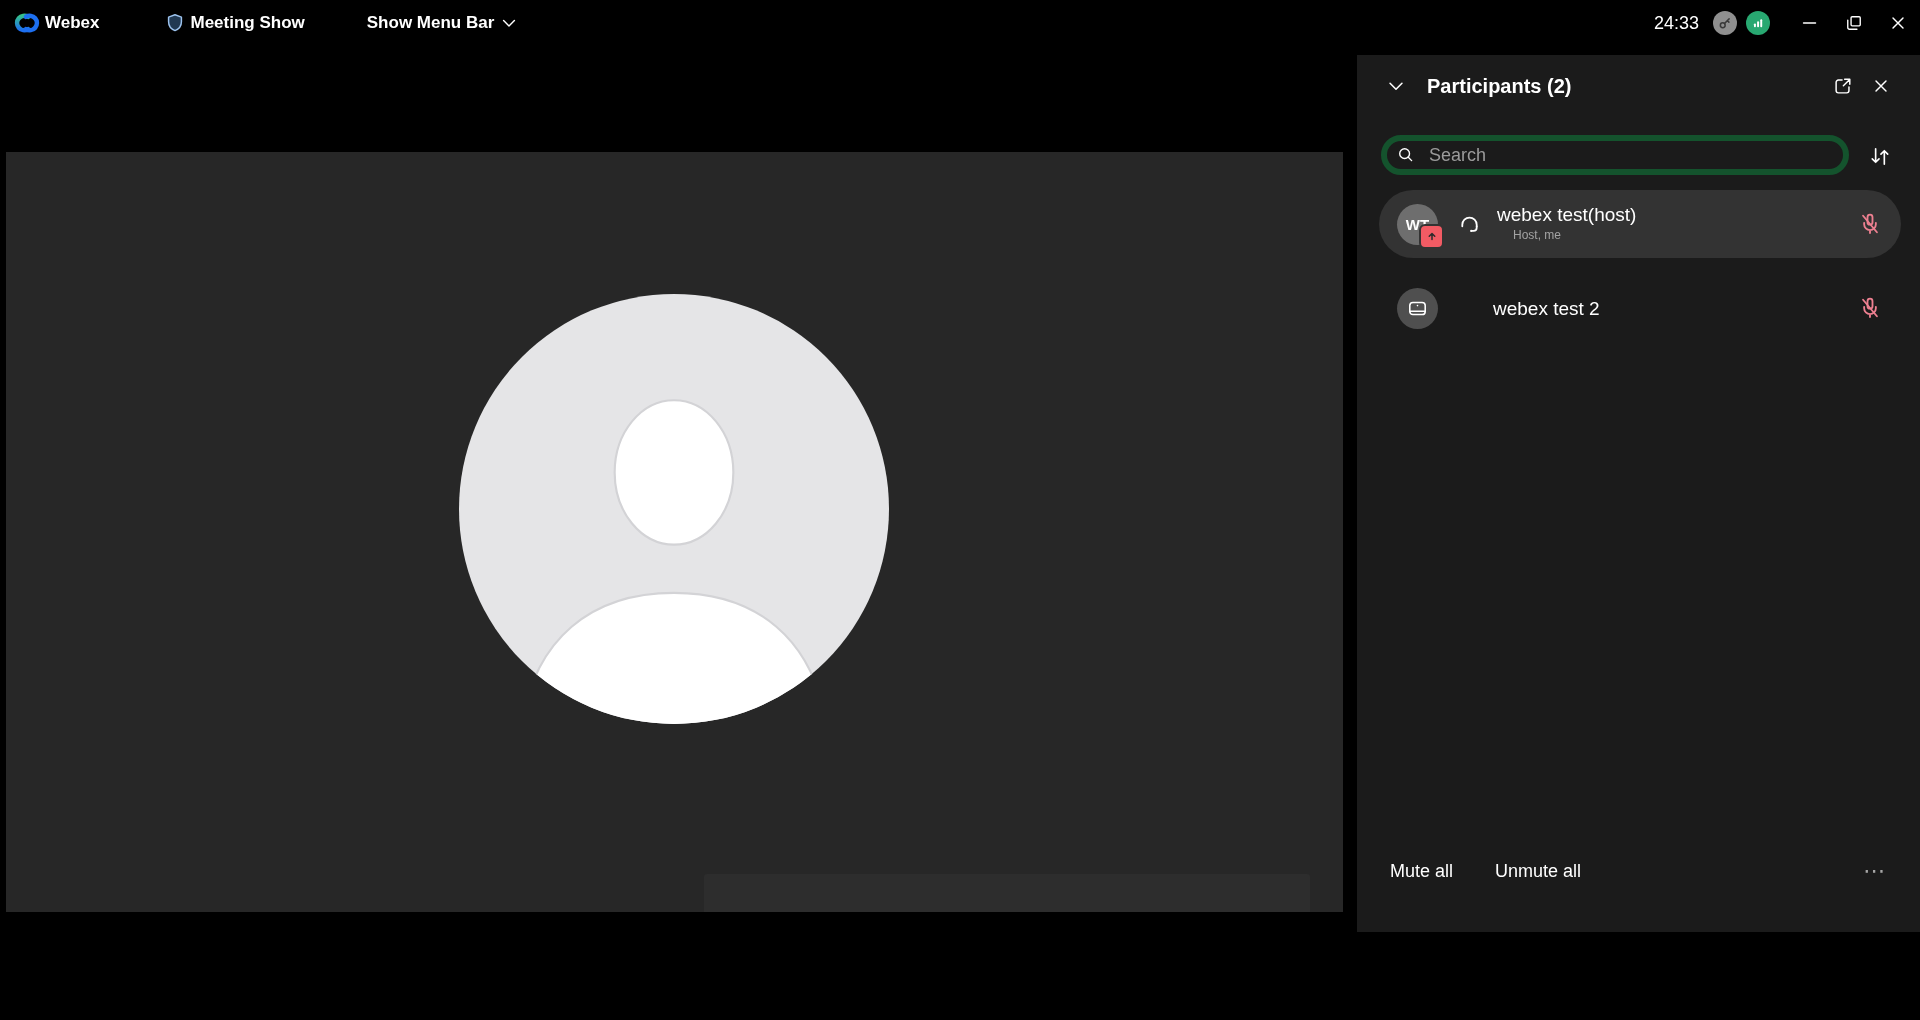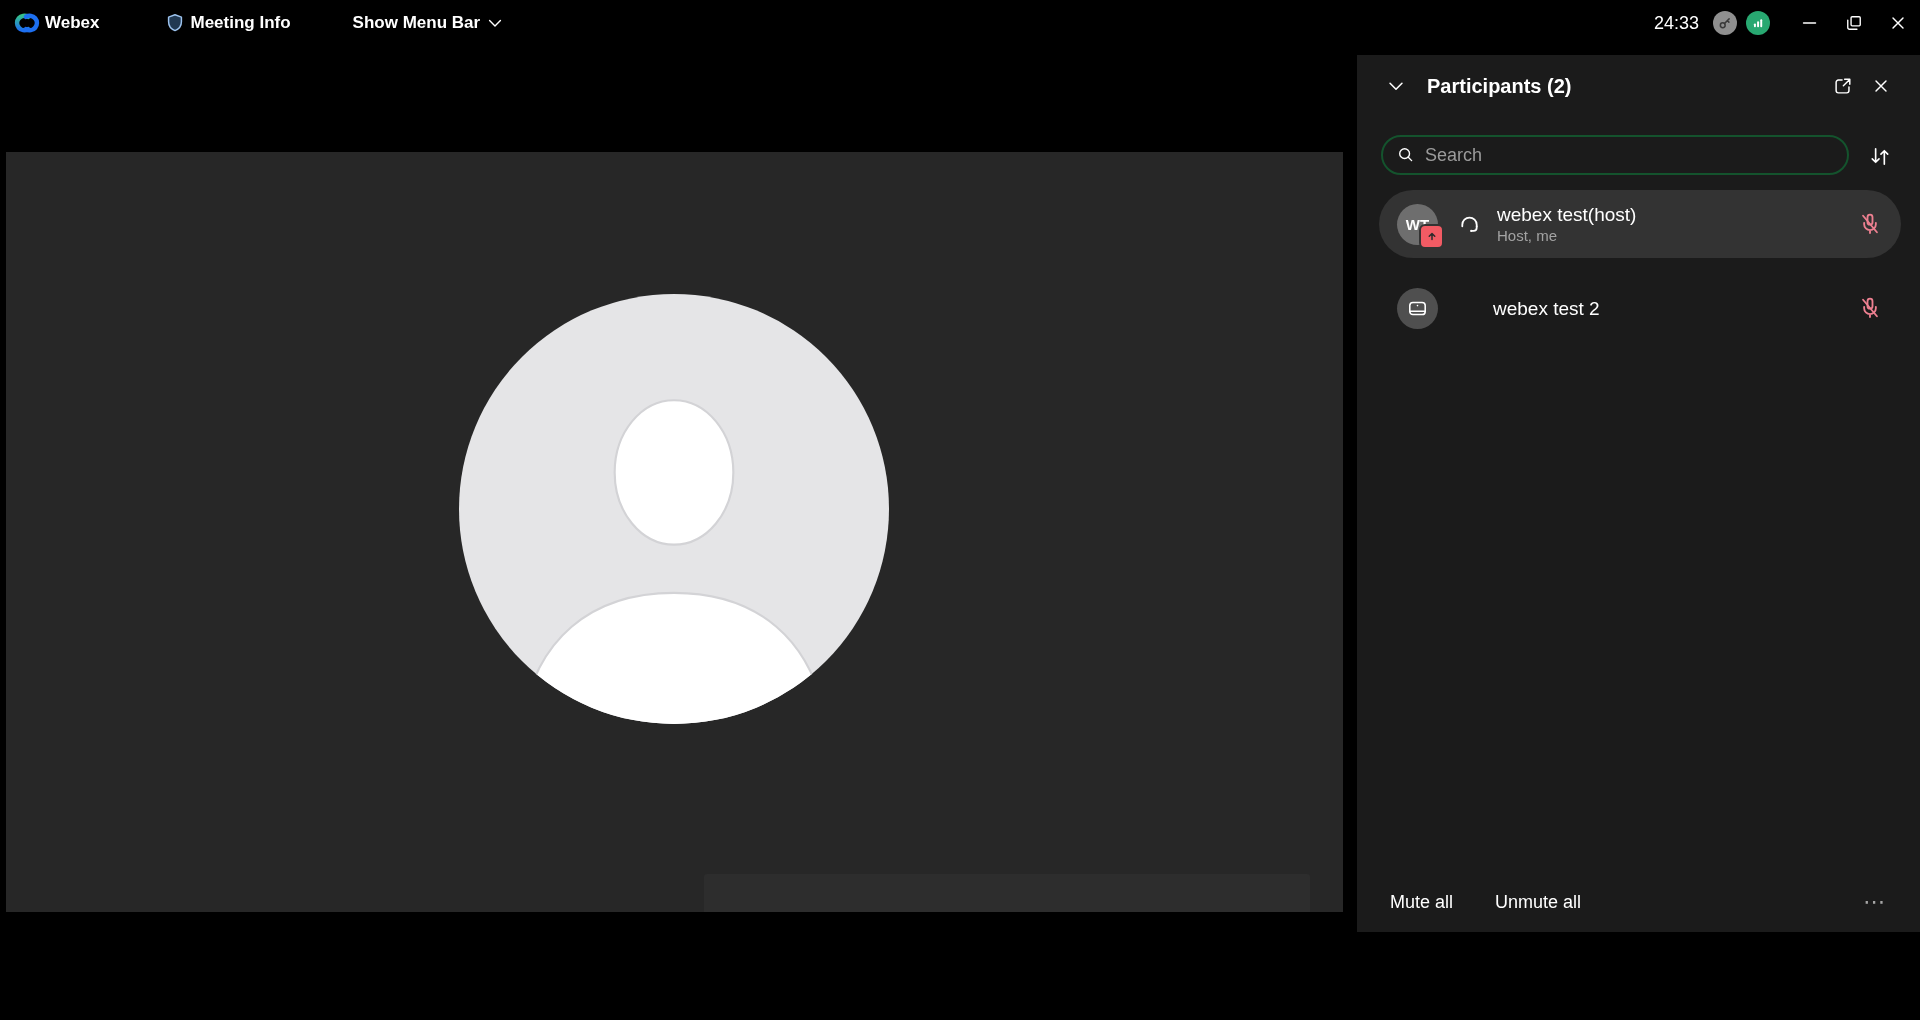--- a/index.html
+++ b/index.html
@@ -21,39 +21,39 @@
   
   #stage{left:6px;top:152px;width:1337px;height:760px;background:#272727;}
   #stage-strip{left:698px;top:722px;width:606px;height:38px;background:#2d2d2d;border-radius:3px 3px 0 0;}
 
   
   #panel{left:1357px;top:55px;width:563px;height:877px;background:#1b1b1b;}
   #panel-header{left:0;top:0;width:563px;height:62px;display:flex;align-items:center;padding:16px 20px;box-sizing:border-box;}
   #panel-title{font-size:20px;font-weight:700;margin-left:12px;}
   .hdr-btn{width:38px;height:34px;display:flex;align-items:center;justify-content:center;border-radius:7px;}
   #search-wrap{left:24px;top:80px;width:468px;height:40px;}
-  #search-input{width:100%;height:100%;box-sizing:border-box;background:transparent;border:2px solid #14532d;
+  #search-input{width:100%;height:100%;box-sizing:border-box;background:transparent;border:6px solid #14532d;
       border-radius:20px;color:#fff;font-size:18px;padding:0 14px 0 42px;outline:none;
       font-family:"Liberation Sans","DejaVu Sans",sans-serif;}
   #search-input::placeholder{color:#9b9b9b;}
   #search-icon{left:14px;top:9px;}
   #sort-btn{left:502px;top:84px;width:40px;height:34px;display:flex;align-items:center;justify-content:center;}
 
   .prow{left:22px;width:522px;display:flex;align-items:center;box-sizing:border-box;padding:0 18px;}
   #prow-0{top:135px;height:68px;background:#333333;border-radius:34px;}
   #prow-1{top:222px;height:62px;border-radius:31px;}
   .pav{width:41px;height:41px;border-radius:50%;display:flex;align-items:center;justify-content:center;
        font-size:15px;font-weight:600;flex:0 0 auto;position:relative;}
   .pname{font-size:19px;line-height:23px;}
-  .psub{font-size:15px;color:#a3a3a3;line-height:19px;}
+  .psub{font-size:12px;color:#a3a3a3;line-height:19px;margin-left:16px;}
   .row-mic{margin-left:auto;}
   #share-badge{position:absolute;right:-6px;bottom:-4px;width:21px;height:21px;border-radius:6px;
        background:#f25b64;border:2px solid #333;display:flex;align-items:center;justify-content:center;}
 
-  #panel-footer{left:0;top:825px;width:563px;height:44px;display:flex;align-items:center;padding:0 33px;box-sizing:border-box;}
+  #panel-footer{left:0;top:794px;width:563px;height:44px;display:flex;align-items:center;padding:0 33px;box-sizing:border-box;}
   .pf-btn{font-size:18px;color:#fff;margin-right:42px;}
   #panel-more{margin-left:auto;color:#a6a6a6;font-size:22px;letter-spacing:2px;}
 
   
   #bottombar{left:0;top:932px;width:1920px;height:88px;background:#000;}
   .pink{stroke:#ee8091;}
 </style>
 </head>
 <body>
 
@@ -73,21 +73,21 @@
     </span>
     <span>Webex</span>
   </div>
 
   <div class="tb-item" style="margin-left:64px;">
     <span>
       <svg width="22" height="22" viewBox="0 0 24 24">
         <path d="M12 3l7 2.6v5.1c0 4.5-3 8.1-7 9.6-4-1.5-7-5.1-7-9.6V5.6L12 3Z" fill="#4a7fb5" fill-opacity="0.45" stroke="#9cc3ee" stroke-width="1.6" stroke-linejoin="round"></path>
       </svg>
     </span>
-    <span>Meeting Info</span>
+    <span>Meeting Show</span>
   </div>
 
   <div class="tb-item" style="margin-left:62px;align-items:flex-end;">
     <span>Show Menu Bar</span>
     <span>
       <svg class="ico" width="20" height="20" viewBox="0 0 24 24">
           <path d="M5.5 9 12 15.5 18.5 9"></path>
         </svg>
     </span>
   </div>

